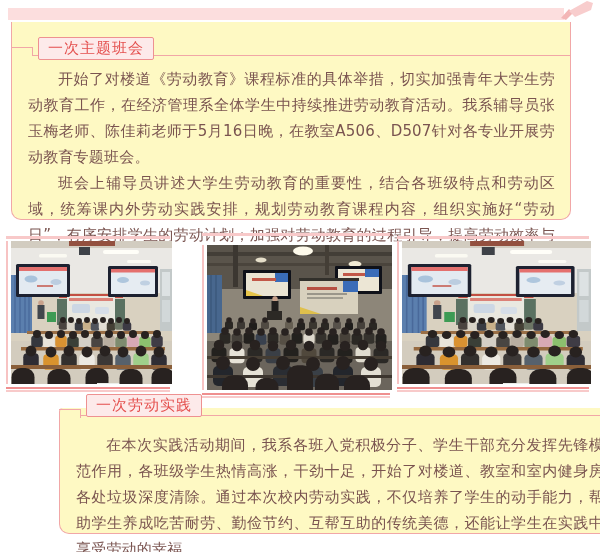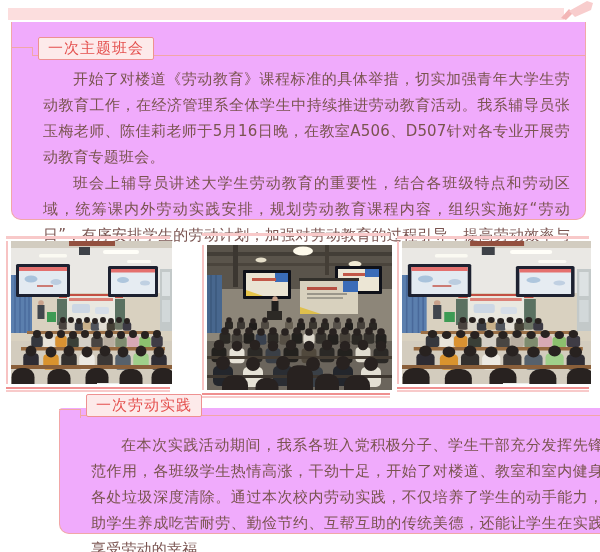--- a/index.html
+++ b/index.html
@@ -4,23 +4,23 @@
 <style>
   html,body{margin:0;padding:0;}
   body{width:600px;height:552px;background:#ffffff;font-family:"DejaVu Sans","Liberation Sans",sans-serif;}
   .page{position:relative;width:600px;height:552px;background:#fff;overflow:hidden;}
 
   
   .topbar{position:absolute;left:8px;top:8px;width:556px;height:12px;background:#fcdede;}
   .ribbon{position:absolute;right:3px;top:0;width:40px;height:22px;}
 
   
-  .sec{position:absolute;background:#f0abfc;
+  .sec{position:absolute;background:#fef9c3;
        border-left:1px solid #f1a7a7;border-right:1px solid #f1a7a7;border-bottom:1px solid #f1a7a7;
-       border-radius:0 0 10px 10px;padding-left:15px;}
+       border-radius:0 0 10px 10px;}
   .sec1{left:11px;top:22px;width:558px;height:197px;}
   .sec2{left:11px;top:408px;width:559px;height:125px;border-radius:4px 4px 10px 10px;margin-left:48px;}
 
   .h-line-a{position:absolute;left:-1px;width:22px;height:1px;background:#f1a7a7;}
   .h-step{position:absolute;left:20px;width:1px;height:9px;background:#f1a7a7;}
   .h-line-b{position:absolute;left:20px;right:-1px;height:1px;background:#f1a7a7;}
   .sec1 .h-line-a{top:25px}.sec1 .h-step{top:25px}.sec1 .h-line-b{top:33px}
   .sec2 .h-line-a{top:1px}.sec2 .h-step{top:1px}.sec2 .h-line-b{top:7px}
 
   .sec-label{position:absolute;left:26px;background:#fdeaea;border:1px solid #ee9191;border-radius:2px;

